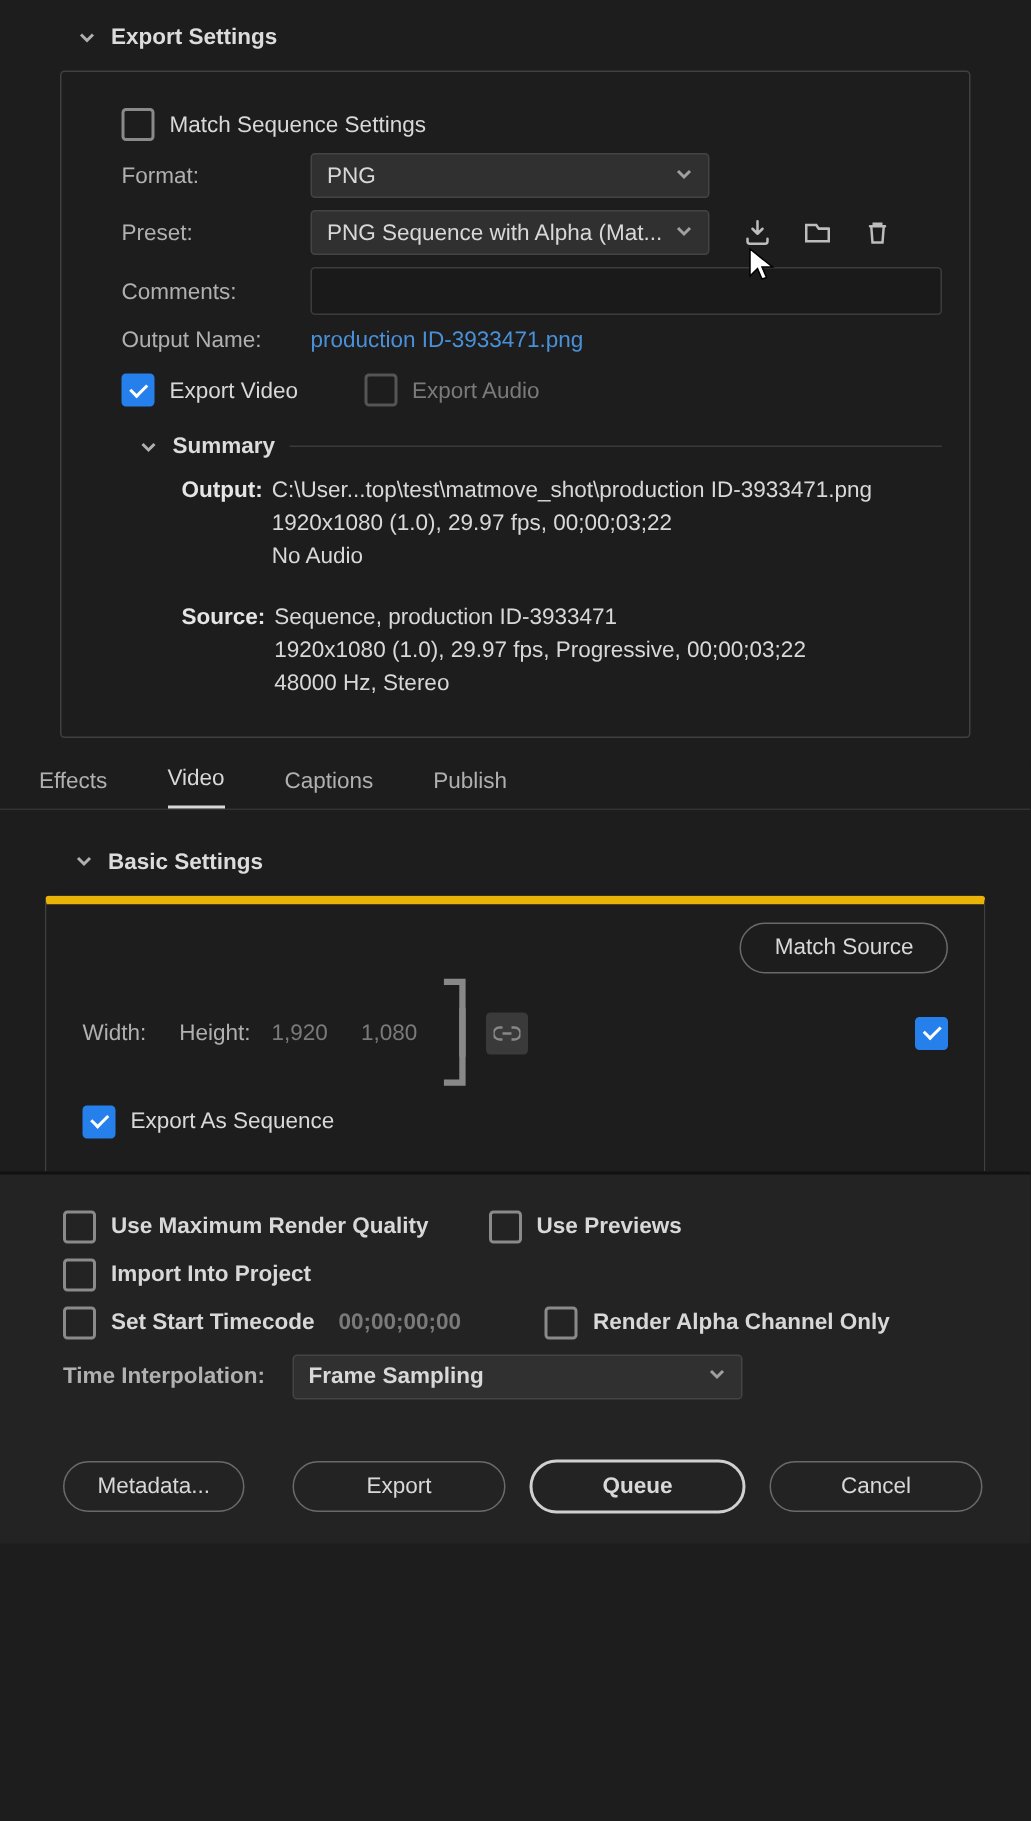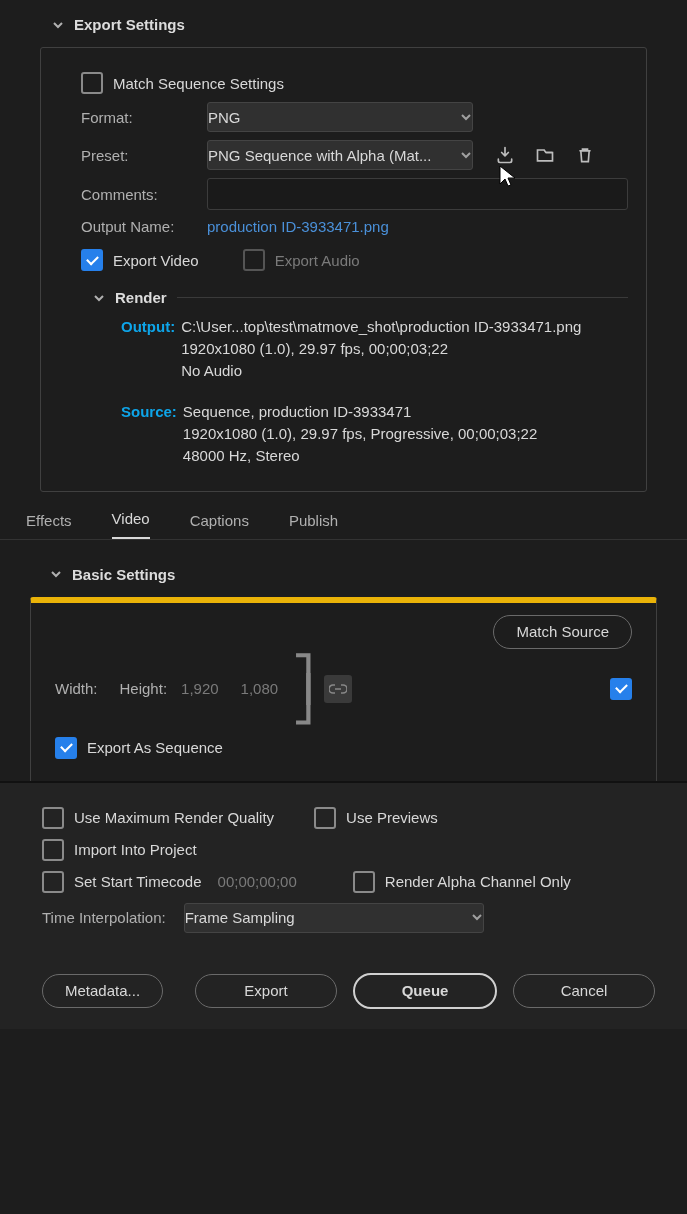--- a/index.html
+++ b/index.html
@@ -17,48 +17,48 @@
     --chevron:#b0b0b0;
   }
   html,body{margin:0;padding:0;background:var(--bg);color:var(--text);font-family:"Segoe UI",Arial,sans-serif;font-size:15px;width:687px;}
   body{height:1214px;overflow:hidden;}
   .section-border{border:1px solid #404040;border-radius:3px;margin:6px 40px 0 40px;}
   .section-header{display:flex;align-items:center;gap:10px;padding:8px 10px;font-weight:600;color:#dcdcdc;cursor:pointer;}
   .chev{width:12px;height:12px;display:inline-flex;align-items:center;justify-content:center;}
   .chev svg{width:12px;height:12px;stroke:var(--chevron);}
   .form-row{display:flex;align-items:center;margin:8px 0;}
   .form-label{color:var(--text-mid);text-align:left;flex:0 0 116px;padding-right:10px;}
-  .select{background:var(--field);border:1px solid var(--field-border);border-radius:3px;height:30px;display:flex;align-items:center;justify-content:space-between;padding:0 0;color:var(--text);cursor:pointer;flex:0 0 266px;box-sizing:border-box;}
+  .select{background:var(--field);border:1px solid var(--field-border);border-radius:3px;height:30px;display:flex;align-items:center;justify-content:space-between;padding:0 10px;color:var(--text);cursor:pointer;flex:0 0 266px;box-sizing:border-box;}
   .select .caret{margin-left:8px;}
   .textinput{background:#1a1a1a;border:1px solid #3c3c3c;border-radius:3px;height:30px;flex:1;color:var(--text);padding:0 8px;max-width:418px;}
   .link{color:var(--link);cursor:pointer;}
   .chk-row{display:flex;align-items:center;gap:10px;margin:8px 0;}
   .chk{width:18px;height:18px;border:2px solid #8a8a8a;border-radius:3px;display:inline-flex;align-items:center;justify-content:center;cursor:pointer;flex-shrink:0;}
   .chk.checked{background:var(--blue);border-color:var(--blue);}
   .chk.checked::after{content:"";display:block;width:9px;height:5px;border-left:2px solid #fff;border-bottom:2px solid #fff;transform:rotate(-45deg) translate(1px,-1px);}
   .chk.disabled{border-color:#555;}
   .dim{color:var(--text-dim);}
   .icon-btn{width:24px;height:24px;display:inline-flex;align-items:center;justify-content:center;cursor:pointer;color:#bdbdbd;}
   .icon-btn svg{width:20px;height:20px;fill:currentColor;}
   .preset-icons{display:flex;gap:16px;margin-left:20px;align-items:center;}
   .summary-block{display:flex;margin:6px 0 6px 40px;line-height:1.45;}
-  .summary-label{color:#0ea5e9;font-weight:600;flex:0 0 auto;padding-right:6px;}
+  .summary-label{color:#e5e5e5;font-weight:600;flex:0 0 auto;padding-right:6px;}
   .summary-lines{color:var(--text);}
   .tabs{display:flex;gap:40px;padding:18px 26px 0 26px;border-bottom:1px solid #333;align-items:flex-end;}
   .tab{color:var(--text-mid);padding-bottom:10px;cursor:pointer;}
   .tab.active{color:var(--text);border-bottom:2px solid var(--text);font-weight:500;}
   .pill-btn{border:1px solid #6a6a6a;border-radius:20px;height:32px;padding:0 22px;display:inline-flex;align-items:center;justify-content:center;color:var(--text);cursor:pointer;background:transparent;}
   .pill-btn.primary{border:2px solid #d0d0d0;font-weight:600;}
   .dims-wrap{display:flex;align-items:center;margin:18px 0 10px 0;}
   .dims-labels{display:flex;flex-direction:row;gap:22px;align-items:flex-end;margin-right:14px;color:var(--text-mid);}
   .dims-values{display:flex;flex-direction:row;gap:22px;color:var(--text-dim);}
   .bracket{color:#888;font-size:44px;line-height:0.55;margin:0 10px 0 8px;user-select:none;font-weight:300;}
   .link-icon{width:28px;height:28px;background:#3a3a3a;border-radius:3px;display:flex;align-items:center;justify-content:center;}
   .bottom{background:#232323;border-top:2px solid #111;padding:14px 42px 20px 42px;}
-  .bottom .chk-row{margin:10px 0;}
+  .bottom .chk-row{margin:10px 0;font-weight:bold;}
   .btn-row{display:flex;gap:16px;margin-top:40px;align-items:center;}
   .btn-row .spacer{flex:1;}
   .bottom .select.wide{flex:0 0 300px;}
   .cursor{position:absolute;left:498px;top:164px;pointer-events:none;}
 </style>
 </head>
 <body>
 
 <div style="padding-top:8px;">
   <div class="section-header" style="margin-left:42px;">
@@ -133,21 +133,21 @@
     </div>
 
     <div style="margin-top:14px;margin-left:40px;">
       <div style="display:flex;align-items:center;gap:10px;">
         <div class="section-header" style="padding:4px 0;margin-left:-28px;">
           <span class="chev">
               <svg viewBox="0 0 12 12">
                 <polyline points="2,4 6,8 10,4" fill="none" stroke-width="2"></polyline>
               </svg>
             </span>
-          <span>Render</span>
+          <span>Summary</span>
         </div>
         <div style="flex:1;border-top:1px solid #3a3a3a;"></div>
       </div>
 
       <div class="summary-block" style="margin-left:0;">
         <span class="summary-label">Output:</span>
         <div class="summary-lines">
           <div>C:\User...top\test\matmove_shot\production ID-3933471.png</div>
           <div>1920x1080 (1.0), 29.97 fps, 00;00;03;22</div>
           <div>No Audio</div>

